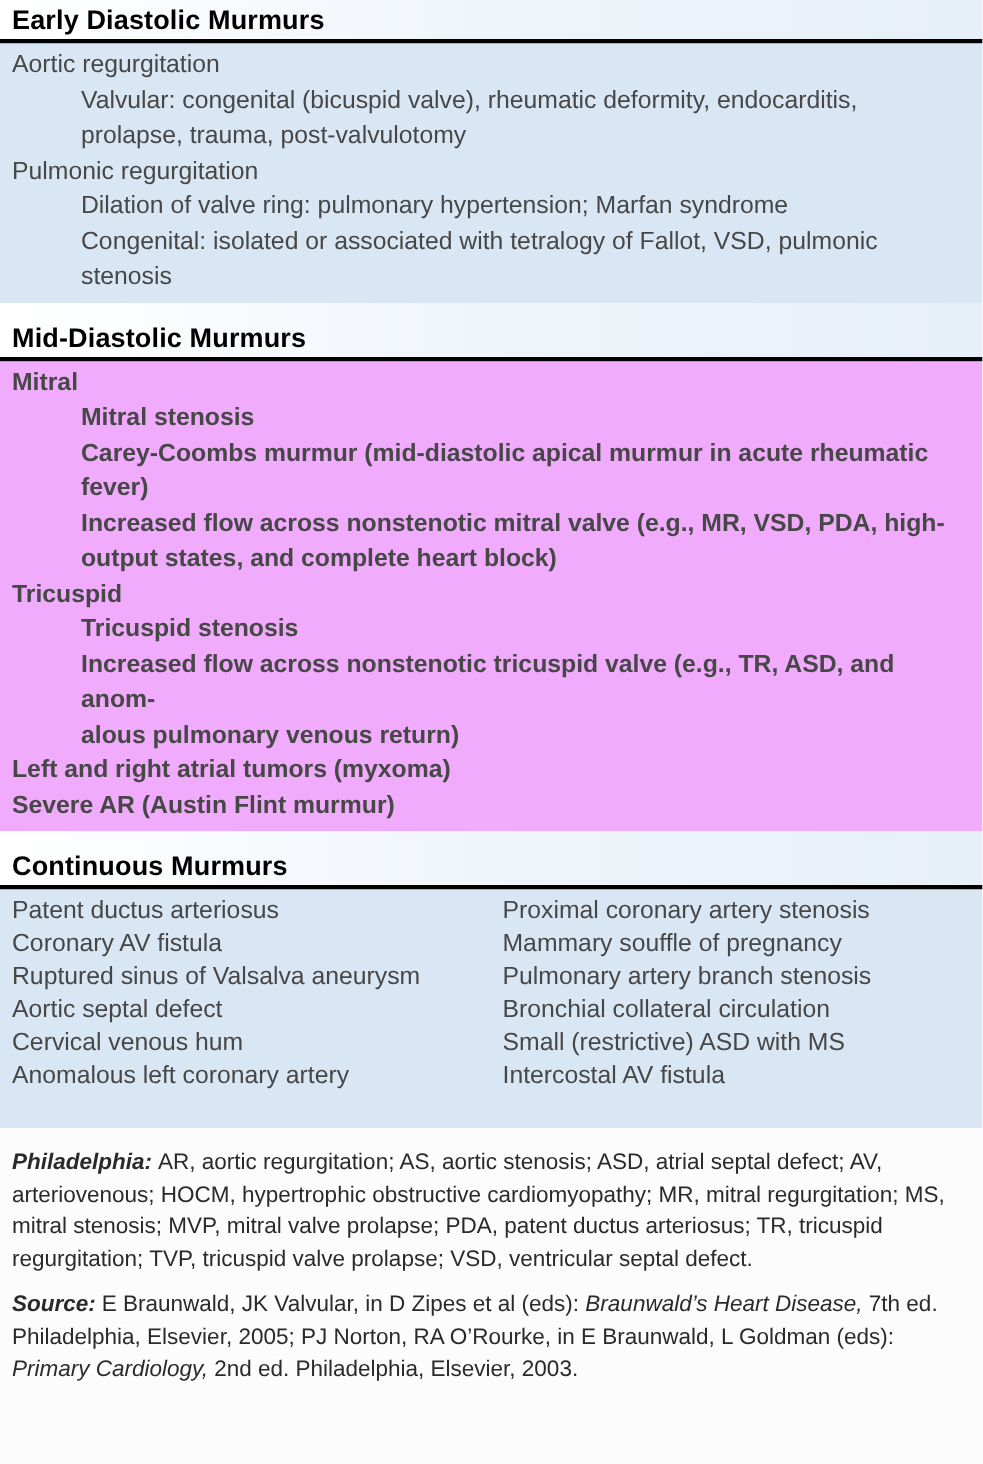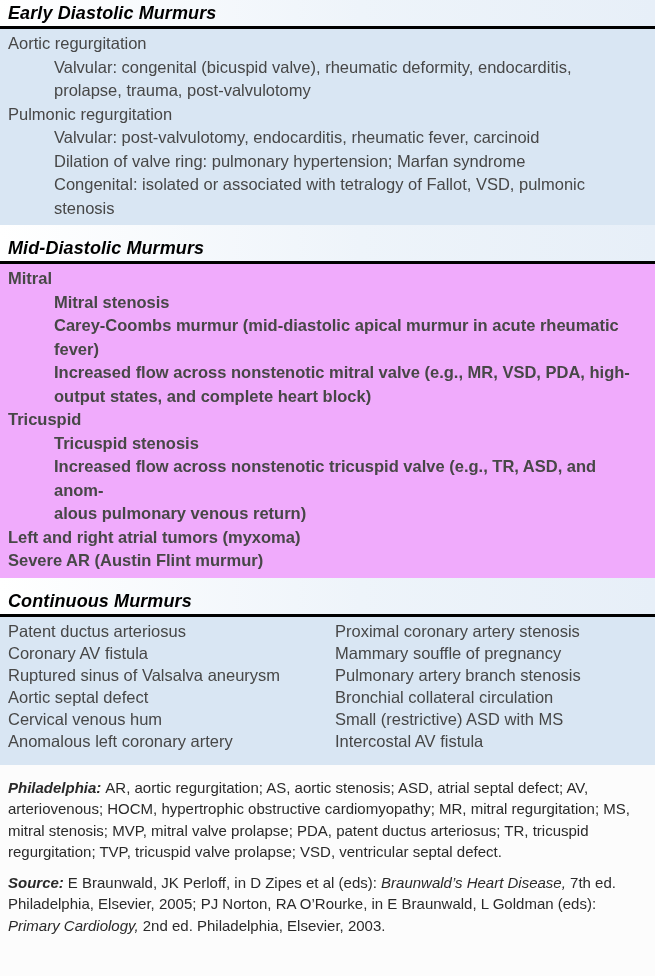--- a/index.html
+++ b/index.html
@@ -10,35 +10,34 @@
     -webkit-font-smoothing:antialiased;
   }
   .table-wrap { width:655px; }
 
   .hdr {
     font-size:18px; font-weight:bold; color:#000;
     line-height:21px; padding:3px 8px 2px 8px;
     border-bottom:3px solid #000;
     background:linear-gradient(to right,#ffffff 0%, #eef4fa 55%, #e7eff8 100%);
     letter-spacing:0.1px;
-    font-style:italic;
   }
   .hdr.tall { padding-top:13px; }
 
   .sec {
     background:#d9e6f3; color:#474747;
     font-size:16.5px; line-height:23.5px;
     padding:3px 0 5px 0;
   }
   .sec.alt { background:#f0abfc;font-weight:bold; }
 
   .row { padding-left:8px; padding-right:12px; }
   .row.i1 { padding-left:30px;margin-left:24px; }
 
-  .cols { display:grid; grid-template-columns:327px 1fr; padding:3px 0 13px 0; }
+  .cols { display:grid; grid-template-columns:327px 1fr; padding:3px 0 24px 0; }
   .cols .col .row { line-height:22px; padding-left:8px; padding-right:4px; white-space:nowrap; }
 
   .notes {
     background:#fcfcfc; color:#2a2a2a;
     font-size:15px; line-height:21.5px;
     padding:12px 10px 0 8px;
   }
   .notes p { margin:0; }
   .notes .src { margin-top:9px; }
   .lbl { font-weight:bold; font-style:italic; margin-right:4px; }
@@ -47,21 +46,20 @@
 </head>
 <body>
 
 <div class="table-wrap">
   <div>
       <div class="hdr">Early Diastolic Murmurs</div>
       <div class="sec">
         <div class="row i0">Aortic regurgitation</div>
         <div class="row i1">Valvular: congenital (bicuspid valve), rheumatic deformity, endocarditis,<br>prolapse, trauma, post-valvulotomy</div>
         <div class="row i0">Pulmonic regurgitation</div>
-        <div class="row i1">Valvular: post-valvulotomy, endocarditis, rheumatic fever, carcinoid</div>
         <div class="row i1">Dilation of valve ring: pulmonary hypertension; Marfan syndrome</div>
         <div class="row i1">Congenital: isolated or associated with tetralogy of Fallot, VSD, pulmonic<br>stenosis</div>
       </div>
       <div class="hdr tall">Mid-Diastolic Murmurs</div>
       <div class="sec alt">
         <div class="row i0">Mitral</div>
         <div class="row i1">Mitral stenosis</div>
         <div class="row i1">Carey-Coombs murmur (mid-diastolic apical murmur in acute rheumatic<br>fever)</div>
         <div class="row i1">Increased flow across nonstenotic mitral valve (e.g., MR, VSD, PDA, high-<br>output states, and complete heart block)</div>
         <div class="row i0">Tricuspid</div>
@@ -89,16 +87,16 @@
           <div class="row crow">Intercostal AV fistula</div>
         </div>
       </div>
     </div>
 
   <div class="notes">
     <p class="abbr">
       <span class="lbl">Philadelphia:</span><span>AR, aortic regurgitation; AS, aortic stenosis; ASD, atrial septal defect; AV, arteriovenous; HOCM, hypertrophic obstructive cardiomyopathy; MR, mitral regurgitation; MS, mitral stenosis; MVP, mitral valve prolapse; PDA, patent ductus arteriosus; TR, tricuspid regurgitation; TVP, tricuspid valve prolapse; VSD, ventricular septal defect.</span>
     </p>
     <p class="src">
-      <span class="lbl">Source:</span><span><span>E Braunwald, JK Perloff, in D Zipes et al (eds): </span><span class="it">Braunwald’s Heart Disease,</span><span> 7th ed. Philadelphia, Elsevier, 2005; PJ Norton, RA O’Rourke, in E Braunwald, L Goldman (eds): </span><span class="it">Primary Cardiology,</span><span> 2nd ed. Philadelphia, Elsevier, 2003.</span></span>
+      <span class="lbl">Source:</span><span><span>E Braunwald, JK Valvular, in D Zipes et al (eds): </span><span class="it">Braunwald’s Heart Disease,</span><span> 7th ed. Philadelphia, Elsevier, 2005; PJ Norton, RA O’Rourke, in E Braunwald, L Goldman (eds): </span><span class="it">Primary Cardiology,</span><span> 2nd ed. Philadelphia, Elsevier, 2003.</span></span>
     </p>
   </div>
 </div>
 
 </body></html>

